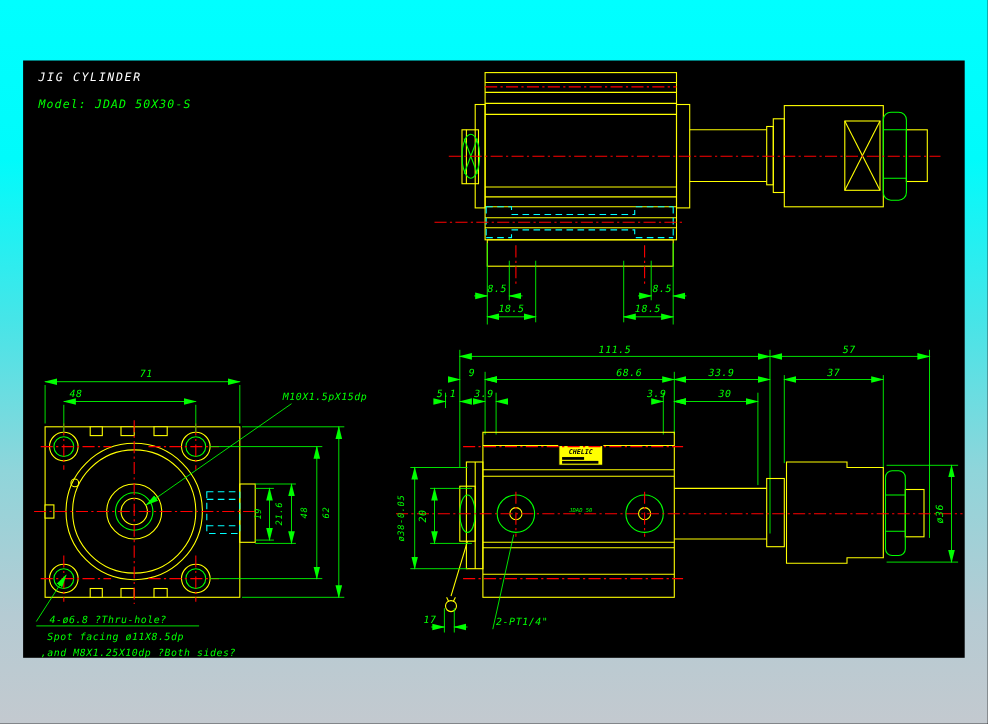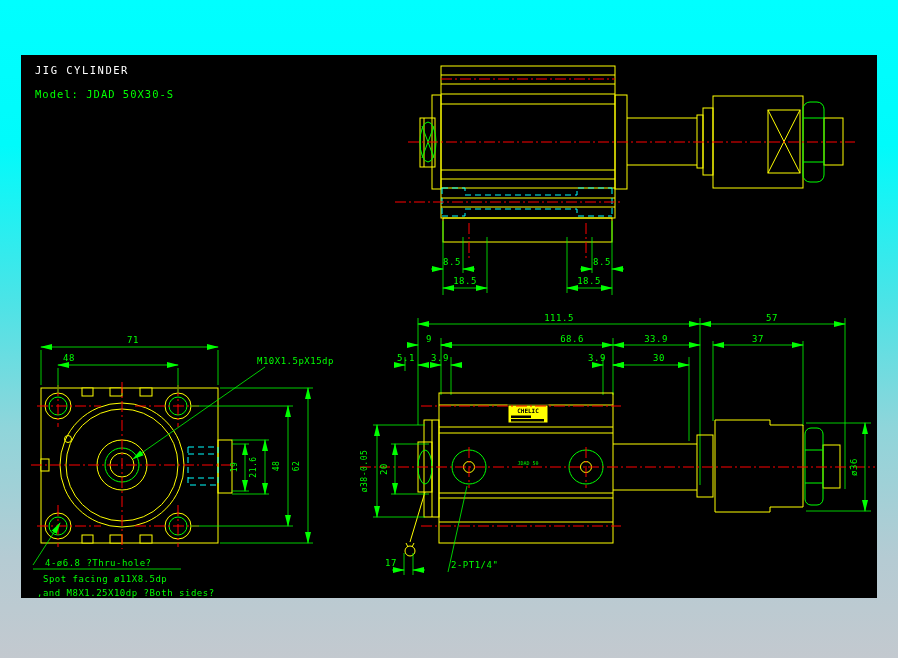--- a/index.html
+++ b/index.html
@@ -1,17 +1,17 @@
 <!DOCTYPE html>
 <html style="--canvas_bg: #000000; --frame_top: #00ffff; --frame_bottom: #c3c9cf; --object_line: #ffff00; --dimension_line: #00ff00; --center_line: #ff0000; --hidden_line: #00ffff; --title_text: #ffffff;"><head>
 <meta charset="utf-8">
 <style>
   html,body{margin:0;padding:0;background:#222;}
   .desktop{position:relative;width:898px;height:658px;overflow:hidden;
-    background:linear-gradient(180deg,#00ffff 0%,#00fbfb 22%,#49e4e7 45%,#8fd5da 65%,#b5cbd3 85%,#c3c9cf 100%);}
+    background:linear-gradient(180deg,#00ffff 0%,#00fbfb 22%,#49e4e7 45%,#8fd5da 65%,#b5cbd3 85%,#c3c9cf 100%);font-style:italic;}
   .canvas{position:absolute;left:21px;top:55px;width:856px;height:543px;background:#000;}
   svg{position:absolute;left:0;top:0;}
   .y{stroke:#ffff00;fill:none;stroke-width:1;}
   .g{stroke:#00ff00;fill:none;stroke-width:1;}
   .gt{stroke:#00ff00;fill:none;stroke-width:0.8;}
   .r{stroke:#ff0000;fill:none;stroke-width:1;stroke-dasharray:11 3 2 3;}
   .c{stroke:#00ffff;fill:none;stroke-width:1;stroke-dasharray:6 4;}
   text{fill:#00ff00;font-family:"DejaVu Sans Mono",monospace;font-size:9px;letter-spacing:0.5px;}
   .tw{fill:#ffffff;font-size:10.5px;letter-spacing:1.5px;}
   .tm{fill:#00ff00;font-size:10.5px;letter-spacing:1px;}

